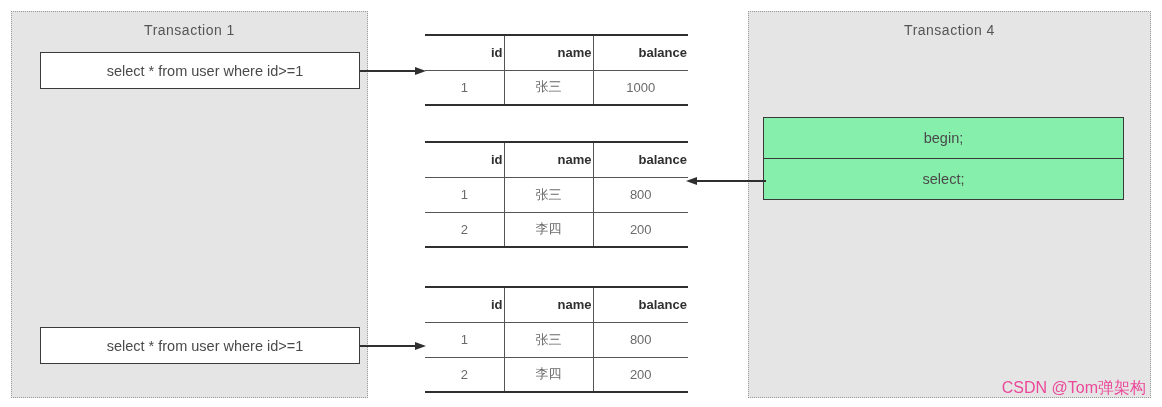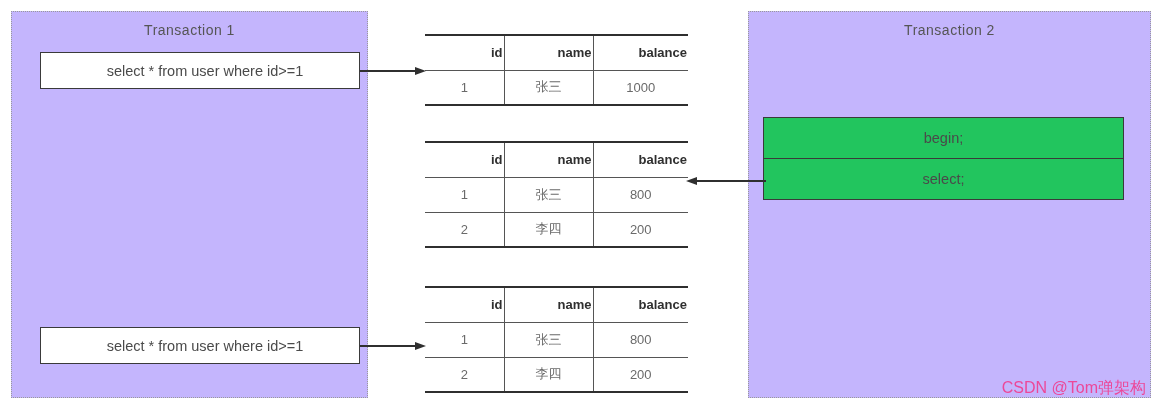--- a/index.html
+++ b/index.html
@@ -14,21 +14,21 @@
     position: relative;
     width: 1162px;
     height: 407px;
     background: #ffffff;
     overflow: hidden;
   }
 
   
   .panel {
     position: absolute;
-    background: #c4b5fd;
+    background: #e5e5e5;
     border: 1px dotted #9a9a9a;
     box-sizing: border-box;
   }
   .panel-title {
     position: absolute;
     top: 10px;
     left: 0;
     width: 100%;
     text-align: center;
     font-size: 14px;
@@ -56,21 +56,21 @@
   #stmt-select-2 { left: 40px; top: 327px; width: 320px; height: 37px; }
 
   
   #stmt-block-tx2 {
     position: absolute;
     left: 763px;
     top: 117px;
     width: 361px;
     border: 1.5px solid #3a3a3a;
     box-sizing: border-box;
-    background: #22c55e;
+    background: #86efac;
   }
   .stmt-row {
     height: 40px;
     display: flex;
     align-items: center;
     justify-content: center;
     font-size: 14.5px;
     color: #4a4a4a;
     border-bottom: 1.5px solid #3a3a3a;
     white-space: nowrap;
@@ -168,21 +168,21 @@
 
   <div class="panel" id="panel-tx1">
     <div class="panel-title">Transaction  1</div>
   </div>
 
   <div class="stmt-box" id="stmt-select-1">select * from user where id&gt;=1</div>
 
   <div class="stmt-box" id="stmt-select-2">select * from user where id&gt;=1</div>
 
   <div class="panel" id="panel-tx2">
-    <div class="panel-title">Transaction  2</div>
+    <div class="panel-title">Transaction  4</div>
   </div>
 
   <div id="stmt-block-tx2">
     <div class="stmt-row">begin;</div>
     <div class="stmt-row">select;</div>
   </div>
 
   <table class="data-table" id="table-1">
     <thead>
       <tr>

